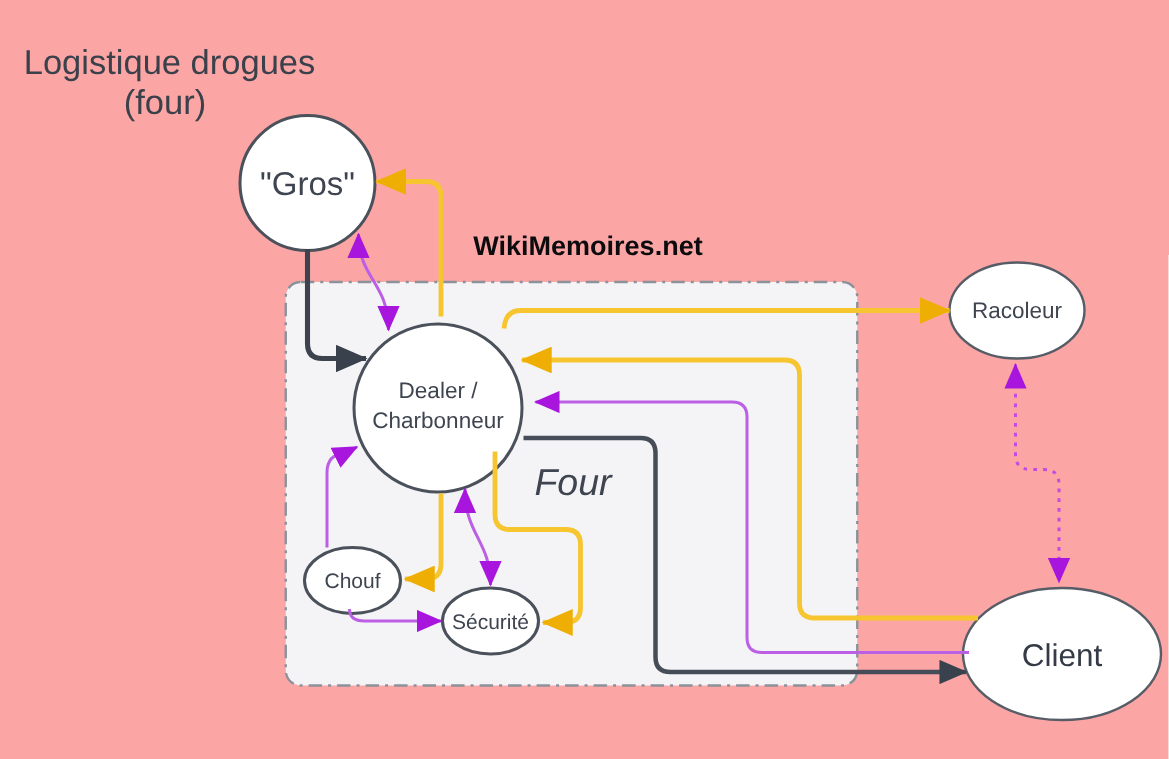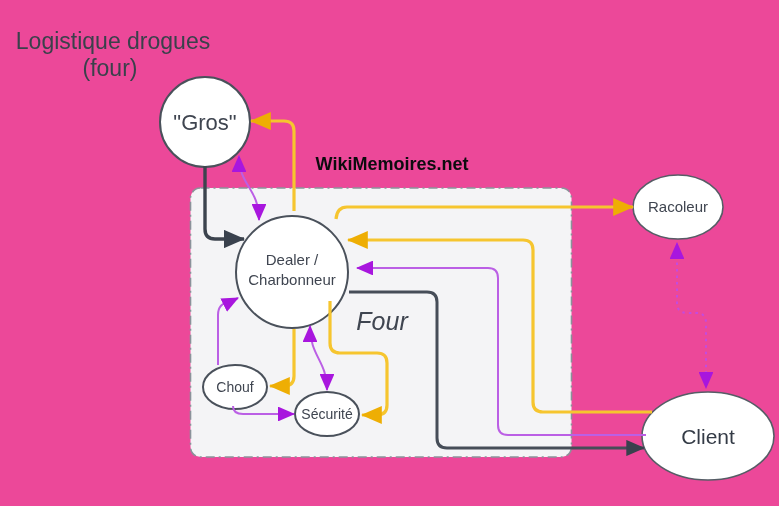--- a/index.html
+++ b/index.html
@@ -1,16 +1,16 @@
 <!DOCTYPE html>
 <html><head>
 <meta charset="utf-8">
 <style>
   html,body{margin:0;padding:0;background:#ffffff;}
-  .stage{position:relative;width:779px;height:506px;background:#ec4899;overflow:hidden;
+  .stage{position:relative;width:779px;height:506px;background:#fca5a5;overflow:hidden;
          font-family:"Liberation Sans",sans-serif;}
   svg{display:block;}
   
   .node{fill:#ffffff;stroke:#4a515b;stroke-width:2;}
   .node-thin{fill:#ffffff;stroke:#565d66;stroke-width:1.6;}
   .n-label{fill:#3f4550;text-anchor:middle;}
   .f20{font-size:22px;}
   .f15{font-size:15px;}
   .f14{font-size:14px;}
   .f21{font-size:21px;fill:#343b46;}

